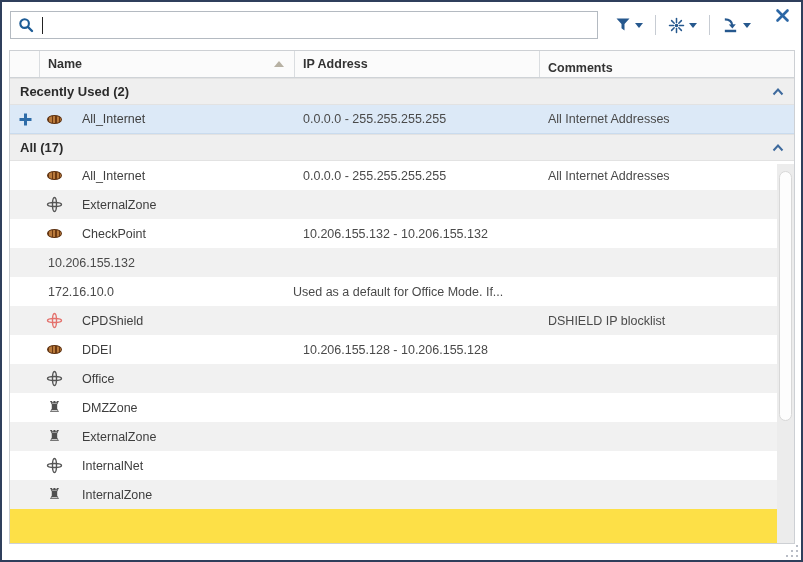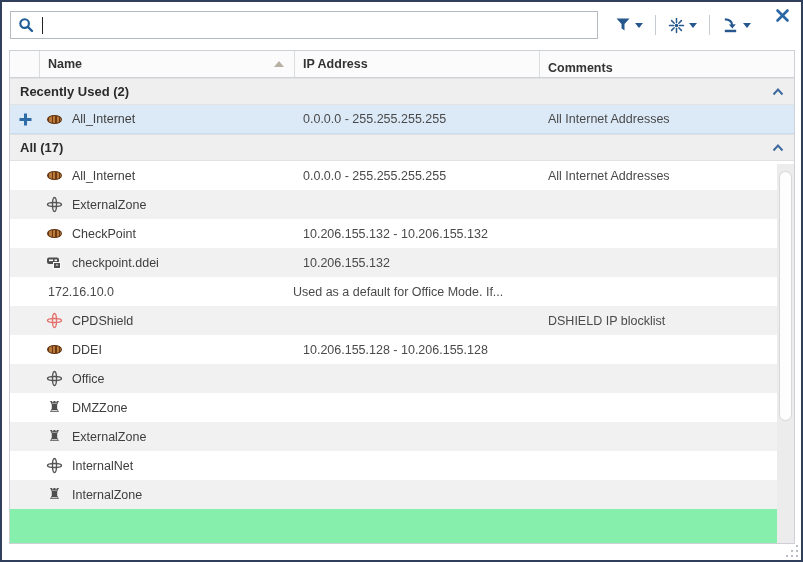--- a/index.html
+++ b/index.html
@@ -25,21 +25,21 @@
 
   .tools{ display:flex; align-items:center; margin-left:14px; gap:6px; }
   .toolbtn{ display:flex; align-items:center; gap:4px; padding:3px 2px; cursor:pointer; }
   .tool-sep{ width:1px; height:20px; background:#c7ccd3; margin:0 4px; }
   .dd-caret{ width:0; height:0; border-left:4px solid transparent; border-right:4px solid transparent; border-top:5px solid #26588e; }
 
   .closebtn{ position:absolute; top:6px; right:10px; width:16px; height:16px; cursor:pointer; }
 
   
   .table{ position:absolute; left:7px; right:6px; top:48px; bottom:16px;
-          border:1px solid #cdd0d4; background:#86efac; overflow:hidden; }
+          border:1px solid #cdd0d4; background:#fde047; overflow:hidden; }
 
   .thead{ display:flex; height:27px; background:#fbfbfb; border-bottom:1px solid #cfd3d7;
           font-weight:bold; font-size:12.5px; color:#333; }
   .th{ display:flex; align-items:center; padding:0 8px; border-right:1px solid #dadde0; position:relative; }
   .th-add{ width:30px; border-right:1px solid #dadde0; }
   .th-name{ width:255px; }
   .th-ip{ width:245px; }
   .th-comm{ flex:1; border-right:none;margin-top:8px; }
   .sort-asc{ position:absolute; right:10px; width:0; height:0;
              border-left:5px solid transparent; border-right:5px solid transparent;
@@ -47,21 +47,21 @@
 
   .grouprow{ display:flex; align-items:center; height:27px; background:#efefef;
              border-bottom:1px solid #e2e2e2; border-top:1px solid #e2e2e2;
              font-weight:bold; font-size:13px; color:#2b2b2b; padding:0 10px; cursor:pointer; }
   .grouprow .glabel{ flex:1; }
 
   .row{ display:flex; align-items:center; height:29px; font-size:12.5px; color:#3e3e3e; background:#fff; cursor:default; }
   .row.alt{ background:#f1f1f1; }
   .row.sel{ background:#dce9f7; border-bottom:1px solid #c9dbee; }
   .c-add{ width:30px; display:flex; align-items:center; justify-content:center; }
-  .c-name{ width:255px; display:flex; align-items:center; gap:9px; padding-left:6px;
+  .c-name{ width:255px; display:flex; align-items:center; gap:19px; padding-left:6px;
            white-space:nowrap; overflow:hidden; }
   .c-ip{ width:245px; padding-left:8px; color:#4a4a4a; white-space:nowrap; overflow:hidden; }
   .c-comm{ flex:1; padding-left:8px; color:#4a4a4a; white-space:nowrap; overflow:hidden; }
 
   .icon16{ width:17px; height:17px; display:inline-flex; align-items:center; justify-content:center; flex:none; }
 
   
   .rangeicon{ width:15px; height:9px; border-radius:50%/50%;
     background:repeating-linear-gradient(90deg,#6e3a12 0 1.5px,#b97a3c 1.5px 3.5px);
     border:1px solid #5d3110; }
@@ -232,32 +232,20 @@
             <span class="icon16">
               <span class="rangeicon"></span>
             </span>
             <span>CheckPoint</span>
           </div>
           <div class="c-ip">10.206.155.132 - 10.206.155.132</div>
           <div class="c-comm"></div>
         </div>
         <div class="row alt">
           <div class="c-add"></div>
-          <div class="c-name">
-            <span class="icon16">
-              <svg width="17" height="17" viewBox="0 0 17 17">
-                <rect x="1" y="3.5" width="12" height="6.5" rx="2" fill="#4f4f4f"></rect>
-                <rect x="3" y="5.5" width="4" height="1.6" fill="#fff"></rect>
-                <rect x="8.5" y="5.5" width="2.5" height="1.6" fill="#fff"></rect>
-                <rect x="7.5" y="8.5" width="7" height="6" fill="#4f4f4f" stroke="#fff" stroke-width="1"></rect>
-                <path d="M9.5 11.5 l1 -1.3 l0.5 0.8 l0.5 -0.8 l1 1.3 z" fill="#fff"></path>
-              </svg>
-            </span>
-            <span>checkpoint.ddei</span>
-          </div>
           <div class="c-ip">10.206.155.132</div>
           <div class="c-comm"></div>
         </div>
         <div class="row">
           <div class="c-add"></div>
           <div class="c-ip">172.16.10.0</div>
           <div class="c-comm">Used as a default for Office Mode. If...</div>
         </div>
         <div class="row alt">
           <div class="c-add"></div>

